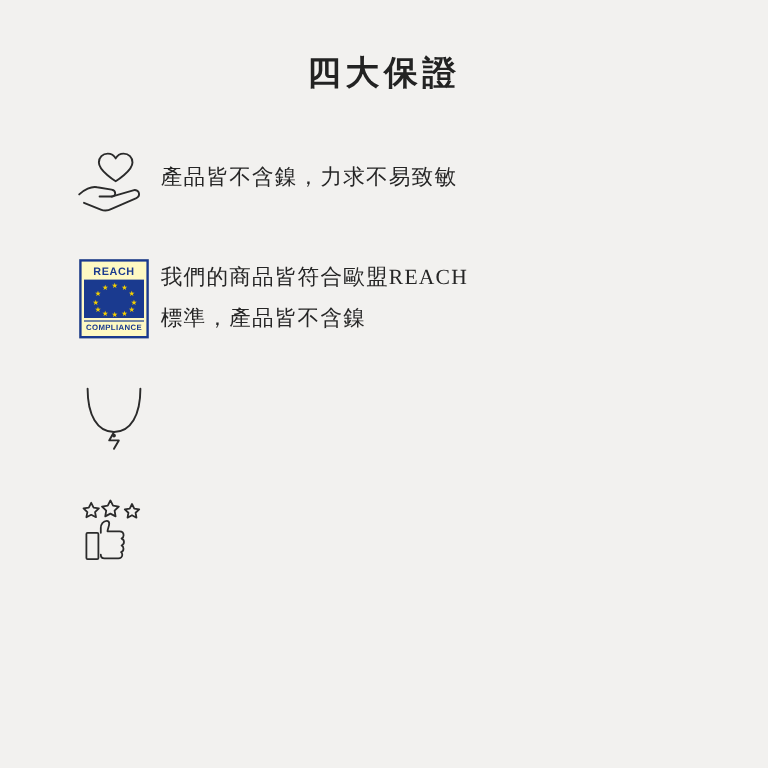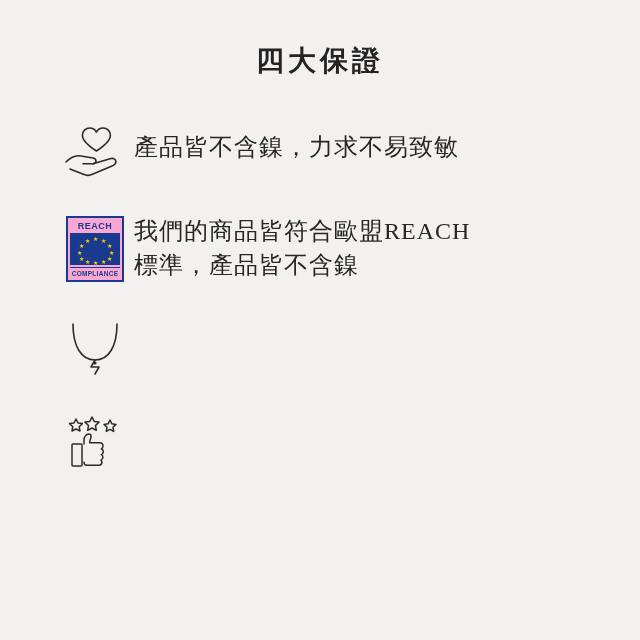--- a/index.html
+++ b/index.html
@@ -42,37 +42,37 @@
   }
   .icon-box {
     width: 78px;
     min-width: 78px;
     display: flex;
     align-items: center;
     justify-content: center;
     padding-top: 2px;
   }
   .item-text {
-    font-size: 24px;
+    font-size: 18px;
     line-height: 34px;
     letter-spacing: 1px;
     color: #262626;
     padding-top: 0px;
     white-space: pre-line;
     font-family: "Liberation Serif", "DejaVu Serif", serif;
   }
   .item-1 .item-text { padding-top: 8px; }
   .item-3 .item-text { padding-top: 2px; }
 
   
   .reach-badge {
     width: 58px;
     height: 66px;
     border: 2px solid #1a3a8f;
-    background: #f9a8d4;
+    background: #fef9c3;
     display: flex;
     flex-direction: column;
     align-items: center;
     box-sizing: border-box;
     padding: 3px 2px;
   }
   .reach-label {
     font-size: 9px;
     font-weight: 700;
     color: #1a3a8f;

